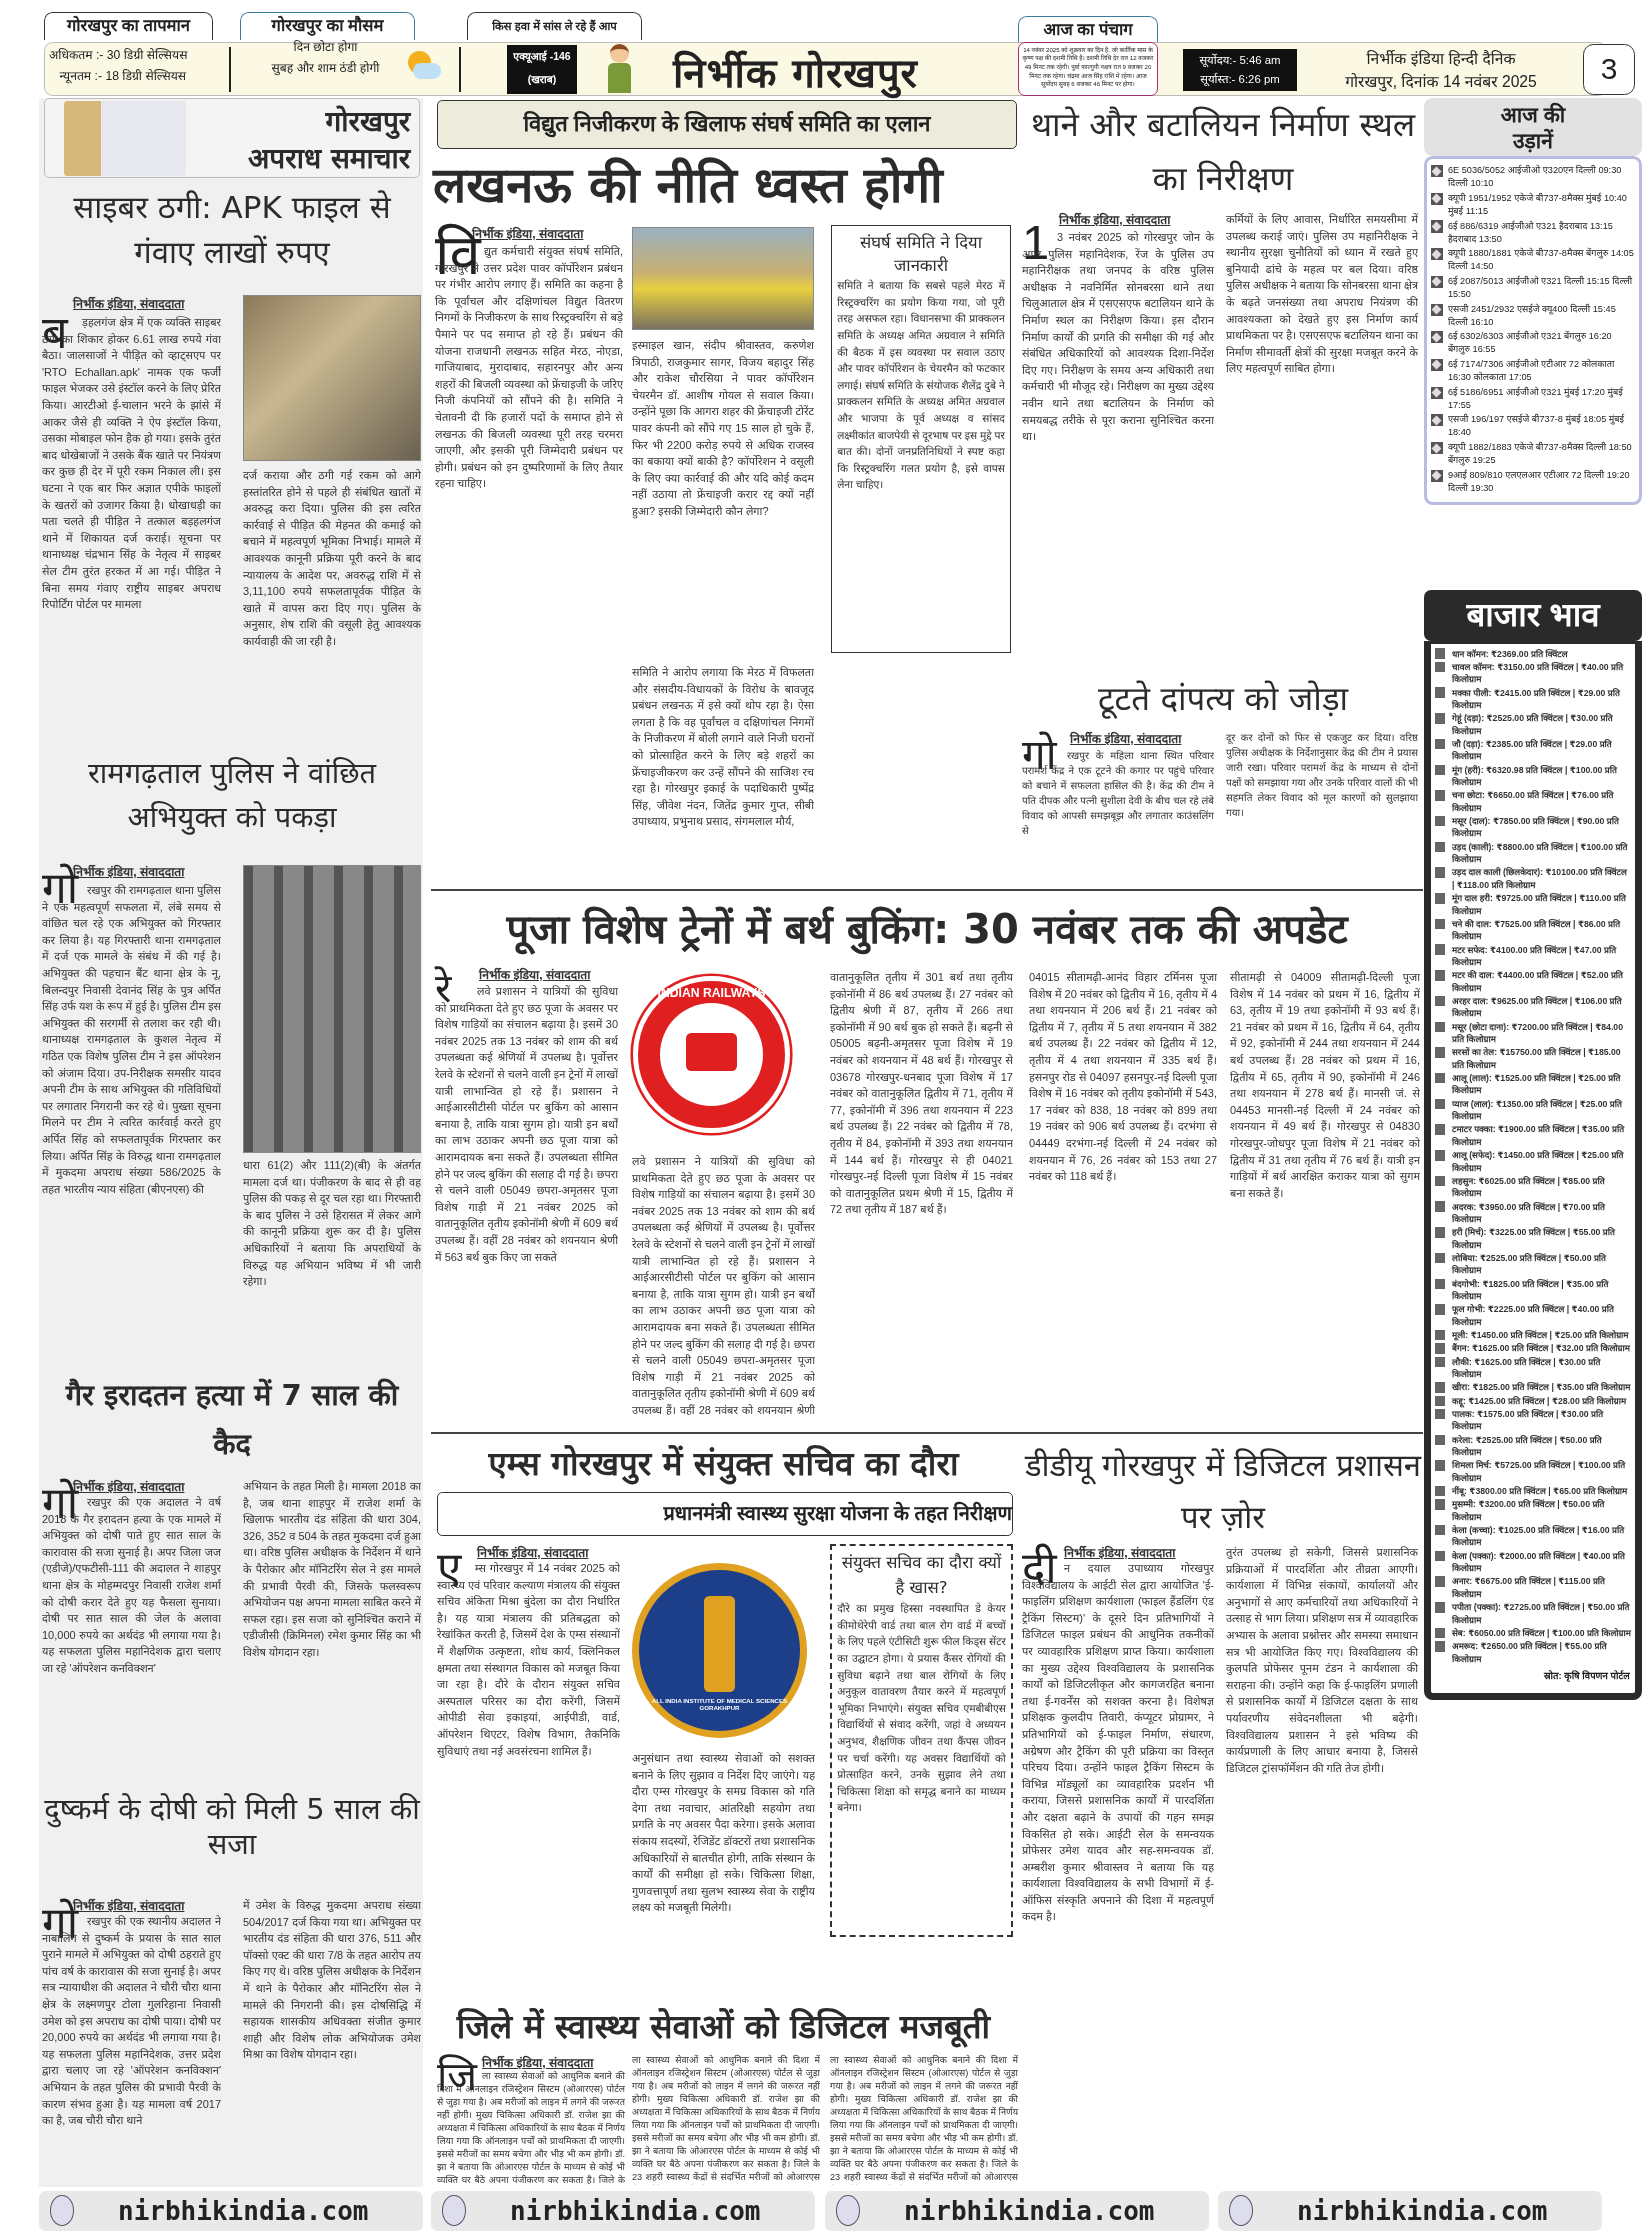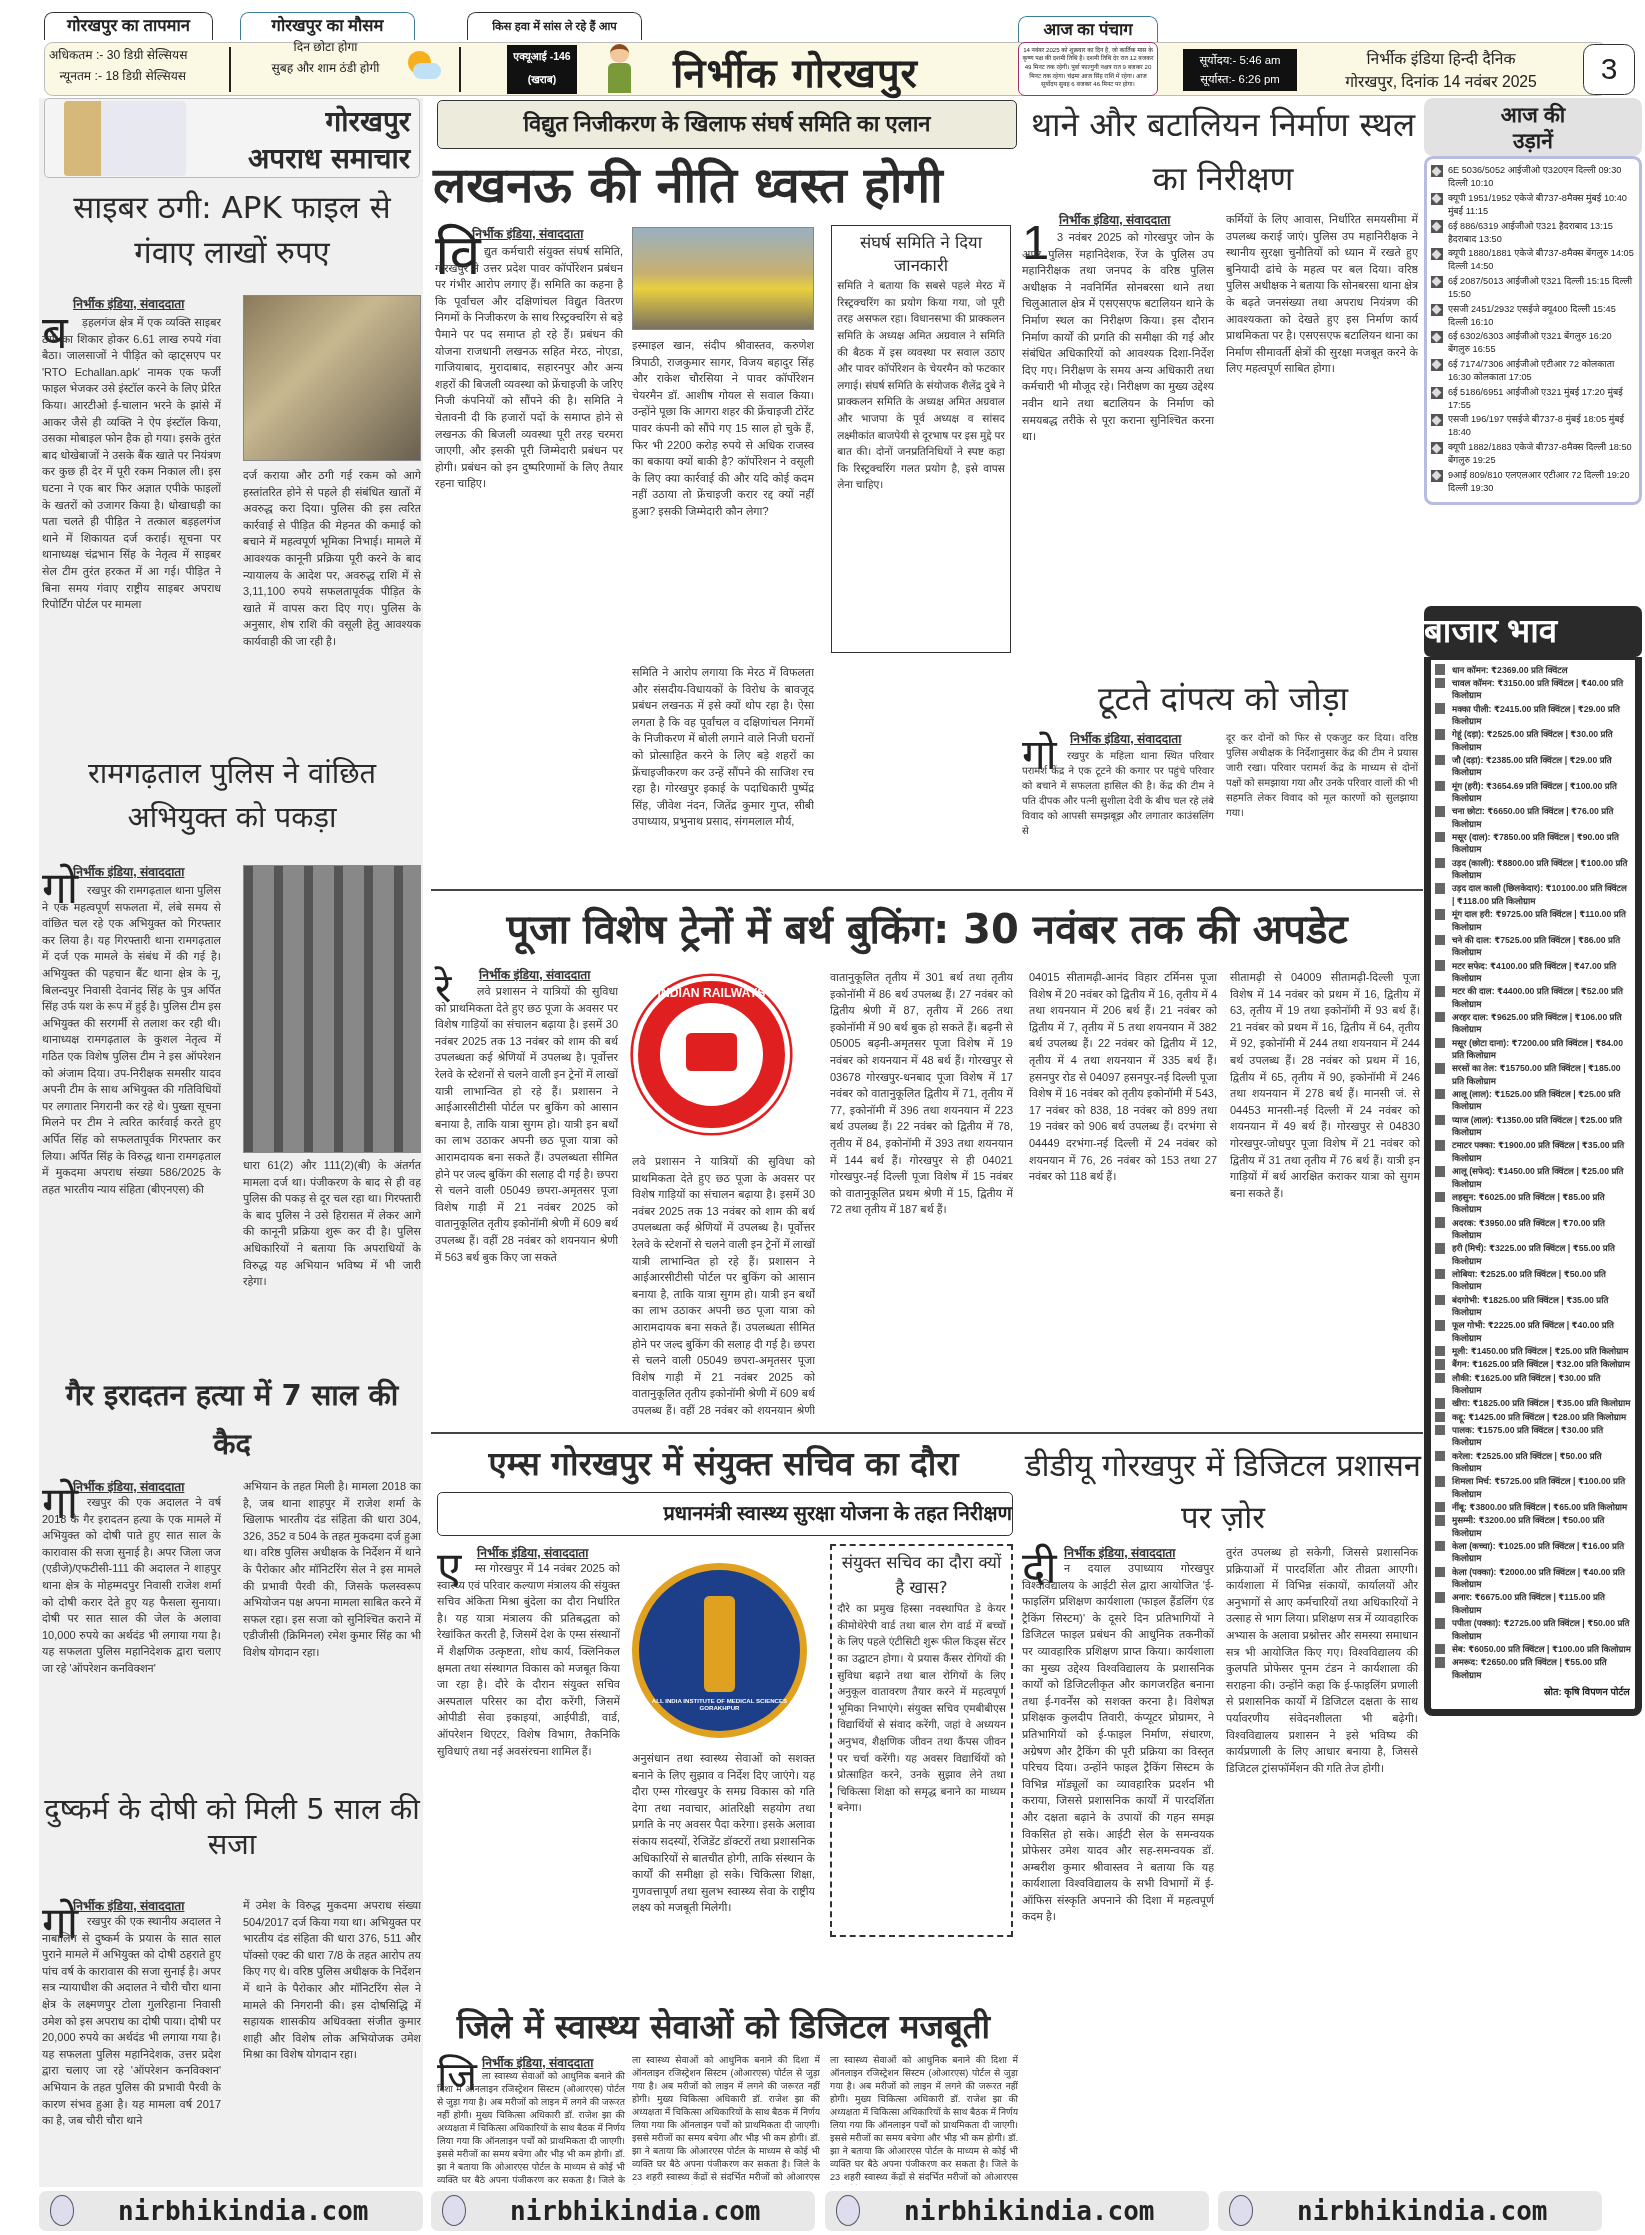--- a/index.html
+++ b/index.html
@@ -20,21 +20,21 @@
 .body{font-size:11px;line-height:16.6px;text-align:justify;color:#333}
 .byline{font-size:12.2px;font-weight:bold;text-decoration:underline;color:#333}
 .photo{position:absolute;background:linear-gradient(135deg,#8a7a5a,#c8b890 40%,#6a6050);border:0.9px solid #888}
 .box{position:absolute;border:1.7px solid #333;background:#fff}
 .sideblock{position:absolute;left:1424px;width:218px}
 .flight-head{height:58px;background:#e2e2e2;border-radius:8.7px;text-align:center;font-size:21px;font-weight:bold;line-height:26px;padding-top:3.5px}
 .flight-list{border:3.5px solid #b8bce0;border-radius:8.7px;background:#fff;padding:5.2px 3.5px}
 .row{display:flex;font-size:9.2px;line-height:13px;margin-bottom:1.7px}
 .row .ic{width:12.2px;height:12.2px;background:#555;margin-right:5.2px;flex:none;margin-top:0.9px;position:relative}
 .row .ic:after{content:"";position:absolute;left:2.6px;top:2.6px;width:7px;height:7px;background:#ddd;transform:rotate(45deg)}
-.bazar-head{background:#2a2a2a;color:#fff;font-size:33px;font-weight:bold;height:51px;line-height:49px;border-radius:7px;margin-top:23px}
+.bazar-head{background:#2a2a2a;color:#fff;text-align:center;font-size:33px;font-weight:bold;height:51px;line-height:49px;border-radius:7px;margin-top:7px}
 .bazar-list{border:7px solid #2a2a2a;border-top:3.5px solid #2a2a2a;background:#fff;padding:3.5px 3.5px;border-radius:0 0 8.7px 8.7px}
 .brow{display:flex;font-size:8.7px;line-height:12.4px;font-weight:bold;margin-bottom:0.9px;color:#333}
 .footer{position:absolute;top:2191px;height:40px;background:#e8e8e8;border-radius:7px;font-family:"DejaVu Sans Mono",monospace;font-size:26px;font-weight:bold;color:#222;line-height:40px;padding-left:79px}
 .press{position:absolute;left:10.5px;top:3.5px;width:24.5px;height:31px;border:1.7px solid #556;border-radius:50%;background:#dde}
 .rail-logo{position:absolute;width:157px;height:157px;border-radius:50%;background:#e02020;border:5.2px solid #fff;box-shadow:0 0 0 2.6px #e02020}
 .aiims-logo{position:absolute;width:175px;height:175px;border-radius:50%;background:#1d3f8a;border:7px solid #e0a020}
 </style>
 </head>
 <body>
 
@@ -280,21 +280,21 @@
         <div class="brow">
           <span class="ic" style="width: 10.5px; height: 10.5px; background: rgb(102, 102, 102); margin-right: 7px; flex: 0 0 auto; margin-top: 0.9px; display: inline-block;"></span>
           <span>गेहूं (दड़ा): ₹2525.00 प्रति क्विंटल | ₹30.00 प्रति किलोग्राम</span>
         </div>
         <div class="brow">
           <span class="ic" style="width: 10.5px; height: 10.5px; background: rgb(102, 102, 102); margin-right: 7px; flex: 0 0 auto; margin-top: 0.9px; display: inline-block;"></span>
           <span>जौ (दड़ा): ₹2385.00 प्रति क्विंटल | ₹29.00 प्रति किलोग्राम</span>
         </div>
         <div class="brow">
           <span class="ic" style="width: 10.5px; height: 10.5px; background: rgb(102, 102, 102); margin-right: 7px; flex: 0 0 auto; margin-top: 0.9px; display: inline-block;"></span>
-          <span>मूंग (हरी): ₹3654.69 प्रति क्विंटल | ₹100.00 प्रति किलोग्राम</span>
+          <span>मूंग (हरी): ₹6320.98 प्रति क्विंटल | ₹100.00 प्रति किलोग्राम</span>
         </div>
         <div class="brow">
           <span class="ic" style="width: 10.5px; height: 10.5px; background: rgb(102, 102, 102); margin-right: 7px; flex: 0 0 auto; margin-top: 0.9px; display: inline-block;"></span>
           <span>चना छोटा: ₹6650.00 प्रति क्विंटल | ₹76.00 प्रति किलोग्राम</span>
         </div>
         <div class="brow">
           <span class="ic" style="width: 10.5px; height: 10.5px; background: rgb(102, 102, 102); margin-right: 7px; flex: 0 0 auto; margin-top: 0.9px; display: inline-block;"></span>
           <span>मसूर (दाल): ₹7850.00 प्रति क्विंटल | ₹90.00 प्रति किलोग्राम</span>
         </div>
         <div class="brow">

